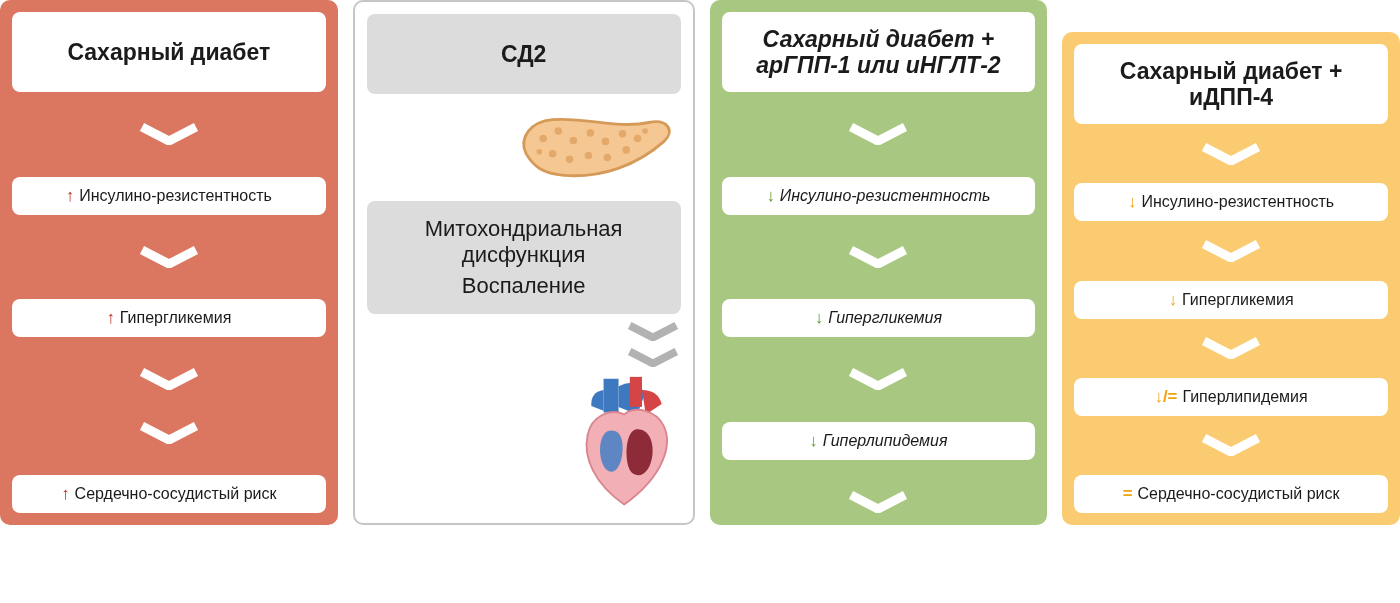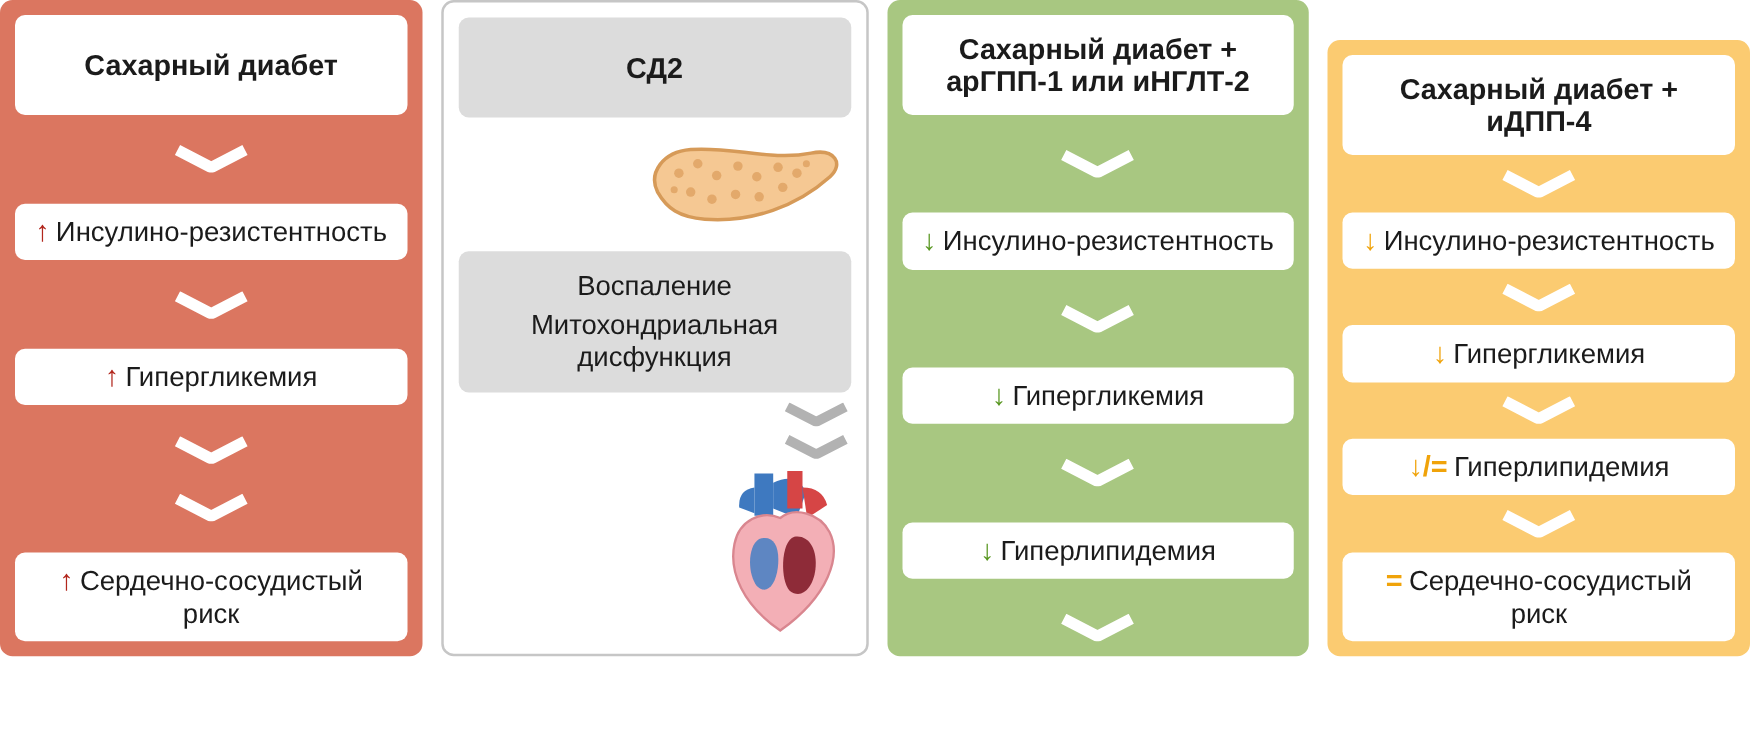--- a/index.html
+++ b/index.html
@@ -2,30 +2,30 @@
 <html><head>
 <meta charset="utf-8">
 <style>
   html,body{margin:0;padding:0;background:#ffffff;}
   body{width:1400px;height:603px;font-family:"Liberation Sans",sans-serif;color:#1b1b1b;}
   .canvas{display:flex;gap:15px;width:1400px;height:525px;box-sizing:border-box;}
   .col{flex:1;box-sizing:border-box;border-radius:10px;padding:12px;display:flex;flex-direction:column;
        align-items:center;justify-content:space-between;}
   .col1{background:#DB7660;}
   .col2{background:#ffffff;border:2px solid #C6C6C6;align-items:flex-end;}
-  .col3{background:#A8C781;}
+  .col3{background:#A8C781;font-style:italic;}
   .col4{background:#FBCB71;margin-top:32px;}
 
   .hdr{width:100%;box-sizing:border-box;background:#ffffff;border-radius:8px;min-height:80px;
        display:flex;align-items:center;justify-content:center;text-align:center;
        font-size:23px;font-weight:700;line-height:1.15;padding:6px 10px;}
   .col2 .hdr{background:#DCDCDC;}
 
   .box{width:100%;box-sizing:border-box;background:#ffffff;border-radius:8px;text-align:center;
-       font-size:22px;line-height:1.18;padding:9px 10px;display:block;}
+       font-size:16px;line-height:1.18;padding:9px 10px;display:block;}
   .gbox{width:100%;box-sizing:border-box;background:#DCDCDC;border-radius:8px;text-align:center;
        font-size:22px;line-height:1.18;padding:10px 10px;}
   .mech-line{margin:5px 0;}
 
   .arrow{font-weight:700;margin-right:5px;font-size:1.05em;}
   .col1 .arrow{color:#B2271D;}
   .col3 .arrow{color:#57961F;}
   .col4 .arrow{color:#F0A30A;}
   .arrow.gray{color:#8F8F8F;}
 
@@ -85,22 +85,22 @@
           <circle cx="44" cy="46" r="4"></circle>
           <circle cx="62" cy="52" r="4"></circle>
         <circle cx="82" cy="48" r="4"></circle>
           <circle cx="102" cy="50" r="4"></circle>
           <circle cx="122" cy="42" r="4"></circle>
         <circle cx="30" cy="44" r="3"></circle>
           <circle cx="142" cy="22" r="3"></circle>
       </g>
     </svg>
     <div class="gbox">
+      <div class="mech-line">Митохондриальная дисфункция</div>
       <div class="mech-line">Воспаление</div>
-      <div class="mech-line">Митохондриальная дисфункция</div>
     </div>
     <svg class="chev" viewBox="0 0 64 22">
         <polyline points="5,4 32,18 59,4"></polyline>
       </svg>
     <svg class="chev" viewBox="0 0 64 22">
         <polyline points="5,4 32,18 59,4"></polyline>
       </svg>
     <svg class="heart" viewBox="0 0 110 145">
       <path d="M30 4 v36 h16 V4 Z" fill="#3E79C0"></path>
       <path d="M30 16 q-14 2 -13 17 l13 5 Z" fill="#3E79C0"></path>

